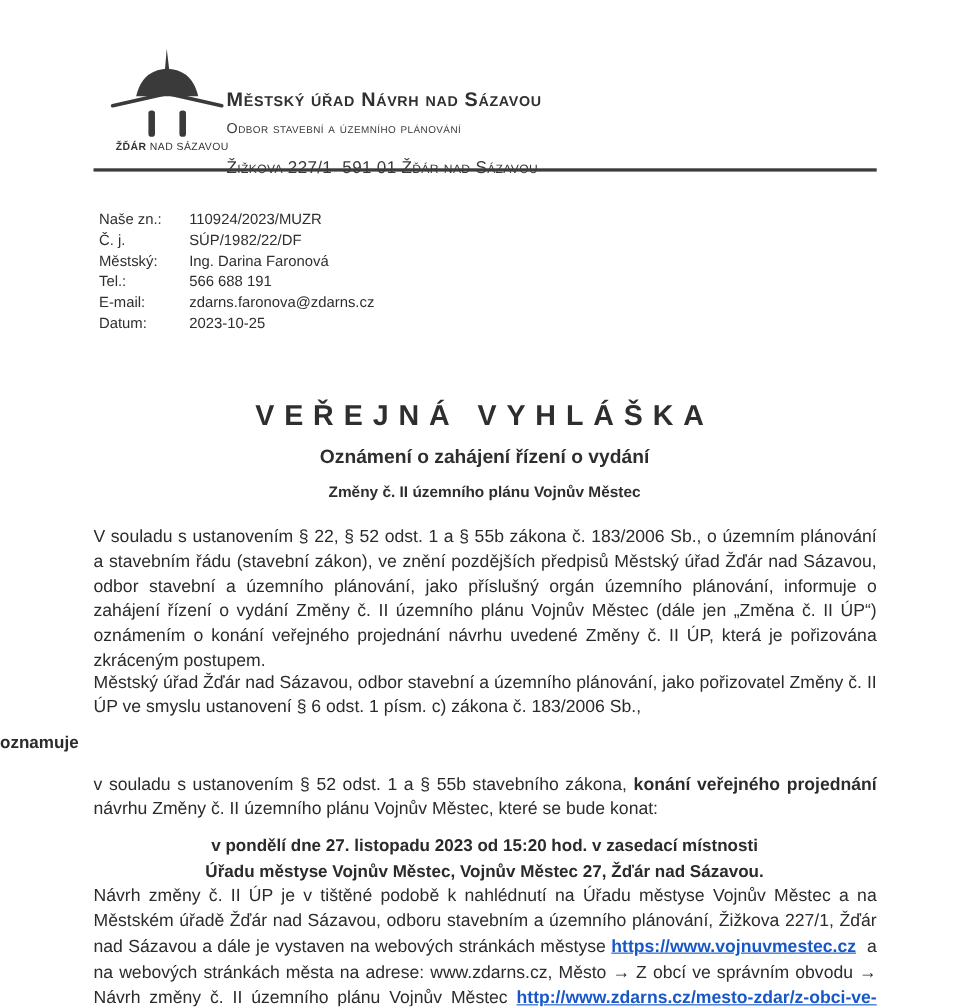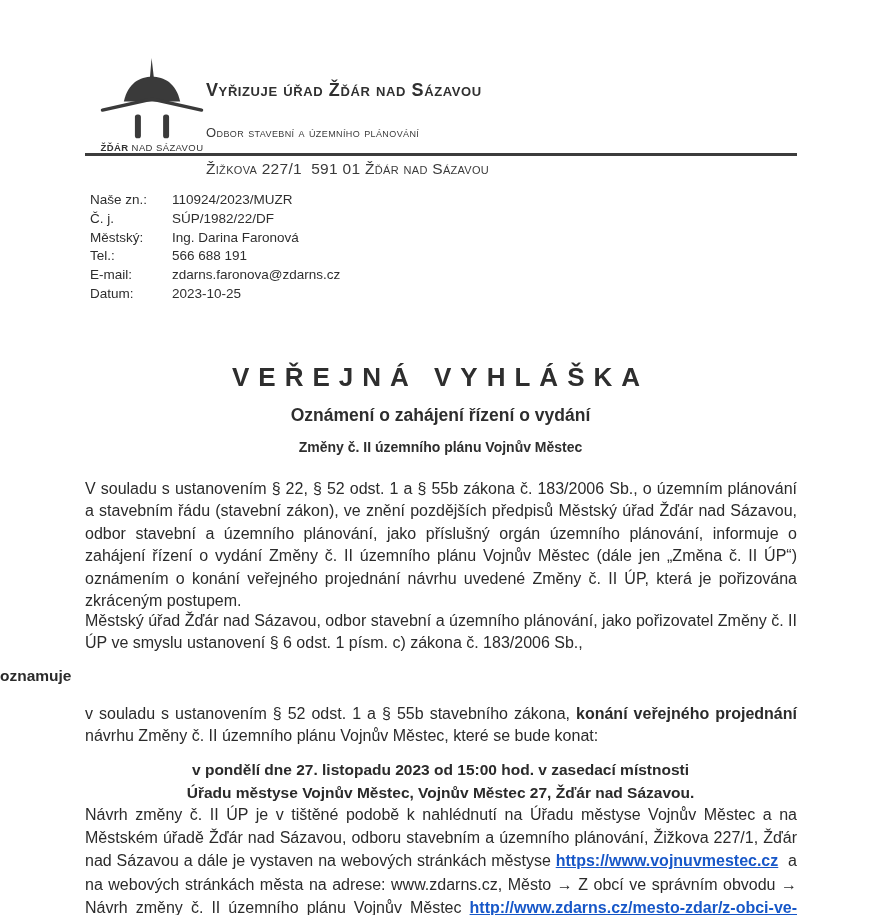--- a/index.html
+++ b/index.html
@@ -5,27 +5,27 @@
   html,body{margin:0;padding:0;background:#ffffff;}
   .page{
     position:relative;
     width:881px;height:915px;
     overflow:hidden;
     background:#ffffff;
     font-family:"Liberation Sans", sans-serif;
     color:#262626;
   }
   
-  .logo{position:absolute;left:96px;top:58px;width:112px;text-align:center;}
+  .logo{position:absolute;left:96px;top:44px;width:112px;text-align:right;}
   .logo svg{display:block;margin:0 auto;}
   .logo-caption{font-size:9.5px;letter-spacing:.4px;margin-top:2px;color:#333;white-space:nowrap;}
   .logo-caption .b{font-weight:bold;}
   .letterhead{position:absolute;left:206px;top:80px;}
   .lh1{font-size:18px;font-weight:bold;font-variant:small-caps;letter-spacing:.6px;color:#303030;}
-  .lh2{font-size:13px;font-variant:small-caps;letter-spacing:.4px;margin-top:24px;color:#3a3a3a;}
+  .lh2{font-size:13px;font-variant:small-caps;letter-spacing:.4px;margin-top:8px;color:#3a3a3a;}
   .lh3{font-size:15.5px;font-variant:small-caps;letter-spacing:.3px;margin-top:20px;color:#3a3a3a;}
   .rule{position:absolute;left:85px;top:153px;width:712px;height:3px;background:#3c3c3c;}
   
   .meta{position:absolute;left:90px;top:191px;font-size:13.5px;line-height:18.8px;color:#2e2e2e;}
   .meta-row{display:flex;}
   .meta-label{width:82px;flex:0 0 82px;}
   .meta-row.date{}
   
   .titleblock{position:absolute;left:0;top:362px;width:881px;text-align:center;color:#2e2e2e;}
   .t1{font-size:26px;font-weight:bold;letter-spacing:9px;white-space:nowrap;}
@@ -57,21 +57,21 @@
       <path d="M59.5,0 L63,30 L66,39 L54,39 L57,30 Z" fill="#3a3a3a"></path>
       <path d="M27,51 C32,29 46,22 60,22 C74,22 88,29 93,51 Z" fill="#3a3a3a"></path>
       <path d="M2,61 L60,48 L118,61" stroke="#3a3a3a" stroke-width="4" fill="none" stroke-linecap="round"></path>
       <rect x="40" y="66" width="7" height="28" rx="3" fill="#3a3a3a"></rect>
       <rect x="73" y="66" width="7" height="28" rx="3" fill="#3a3a3a"></rect>
     </svg>
     <div class="logo-caption"><span class="b">ŽĎÁR</span><span> NAD SÁZAVOU</span></div>
   </div>
 
   <div class="letterhead">
-    <div class="lh1">Vyřizuje úřad Žďár nad Sázavou</div>
+    <div class="lh1">Městský úřad Návrh nad Sázavou</div>
     <div class="lh2">Odbor stavební a územního plánování</div>
     <div class="lh3">Žižkova 227/1&nbsp; 591 01 Žďár nad Sázavou</div>
   </div>
 
   <div class="rule"></div>
 
   <div class="meta">
     <div class="meta-row">
       <span class="meta-label">Naše zn.:</span>
       <span class="meta-value">110924/2023/MUZR</span>
@@ -106,19 +106,19 @@
 
   <p class="bodytext p1">V souladu s ustanovením § 22, § 52 odst. 1 a § 55b zákona č. 183/2006 Sb., o územním plánování a stavebním řádu (stavební zákon), ve znění pozdějších předpisů Městský úřad Žďár nad Sázavou, odbor stavební a územního plánování, jako příslušný orgán územního plánování, informuje o zahájení řízení o vydání Změny č. II územního plánu Vojnův Městec (dále jen „Změna č. II ÚP“) oznámením o konání veřejného projednání návrhu uvedené Změny č. II ÚP, která je pořizována zkráceným postupem.</p>
 
   <p class="bodytext p2">Městský úřad Žďár nad Sázavou, odbor stavební a územního plánování, jako pořizovatel Změny č. II ÚP ve smyslu ustanovení § 6 odst. 1 písm. c) zákona č. 183/2006 Sb.,</p>
 
   <div class="announce">oznamuje</div>
 
   <p class="bodytext p3"><span>v souladu s ustanovením § 52 odst. 1 a § 55b stavebního zákona, </span><span class="bold">konání veřejného projednání</span><span> návrhu Změny č. II územního plánu Vojnův Městec, které se bude konat:</span></p>
 
   <div class="meeting">
-    <div>v pondělí dne 27. listopadu 2023 od 15:00 hod. v zasedací místnosti</div>
+    <div>v pondělí dne 27. listopadu 2023 od 15:20 hod. v zasedací místnosti</div>
     <div>Úřadu městyse Vojnův Městec, Vojnův Městec 27, Žďár nad Sázavou.</div>
   </div>
 
   <p class="bodytext p4"><span>Návrh změny č. II ÚP je v tištěné podobě k nahlédnutí na Úřadu městyse Vojnův Městec a na Městském úřadě Žďár nad Sázavou, odboru stavebním a územního plánování, Žižkova 227/1, Žďár nad Sázavou a dále je vystaven na webových stránkách městyse </span><a class="doclink">https://www.vojnuvmestec.cz</a><span>&nbsp; a na webových stránkách města na adrese: www.zdarns.cz, Město → Z obcí ve správním obvodu → Návrh změny č. II územního plánu Vojnův Městec </span><a class="doclink">http://www.zdarns.cz/mesto-zdar/z-obci-ve-spravnim-obvodu/</a></p>
 
 </div>
 
 </body></html>

